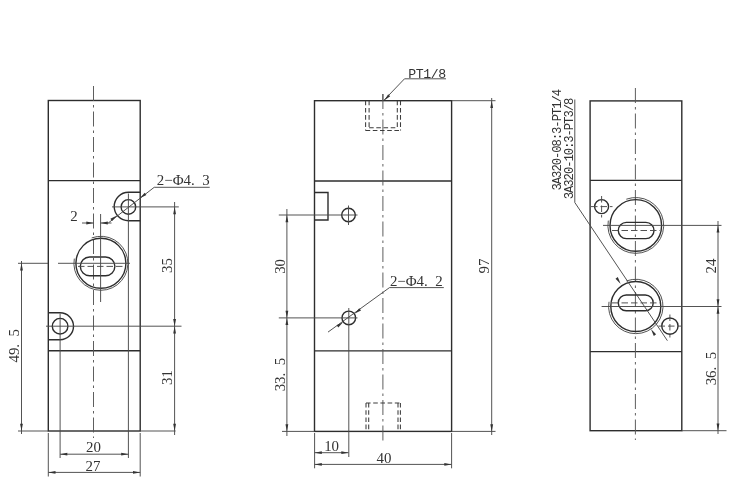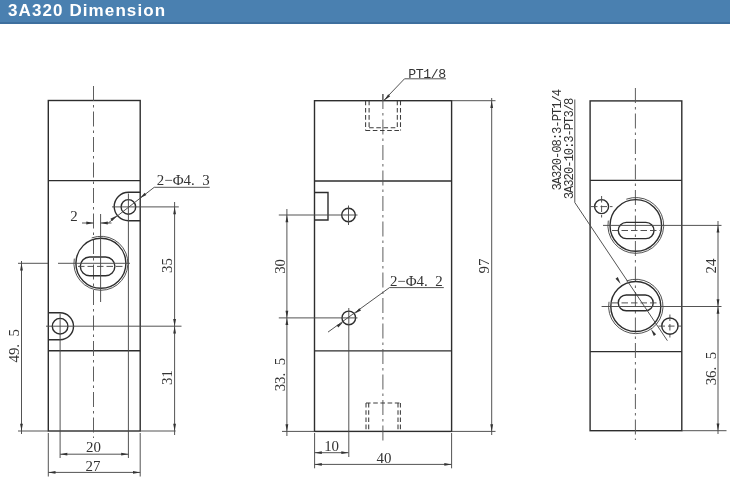--- a/index.html
+++ b/index.html
@@ -153,15 +153,12 @@
 <path class="ar" d="M650.9,329.1 L656.1,334.3 L653.8,335.9 Z"></path>
 <line class="t" x1="718.0" y1="221" x2="718.0" y2="434"></line>
 <path class="ar" d="M718.0,225.4 L719.4,232.6 L716.6,232.6 Z"></path>
 <path class="ar" d="M718.0,306.5 L716.6,299.3 L719.4,299.3 Z"></path>
 <path class="ar" d="M718.0,306.5 L719.4,313.7 L716.6,313.7 Z"></path>
 <path class="ar" d="M718.0,430.7 L716.6,423.5 L719.4,423.5 Z"></path>
 <text x="0" y="0" style="font-family:Liberation Serif, serif;font-size:14.9px;letter-spacing:0px" text-anchor="middle" transform="translate(715.7,266.0) rotate(-90)">24</text>
 <text x="0" y="0" style="font-family:Liberation Serif, serif;font-size:14.9px;letter-spacing:0px" text-anchor="middle" transform="translate(715.7,368.6) rotate(-90)">36. 5</text>
 <line class="t" x1="681.8" y1="430.7" x2="726.5" y2="430.7"></line>
 </svg>
-<div id="hdr">
-      <span>3A320 Dimension</span>
-    </div>
 </div>
 </body></html>

